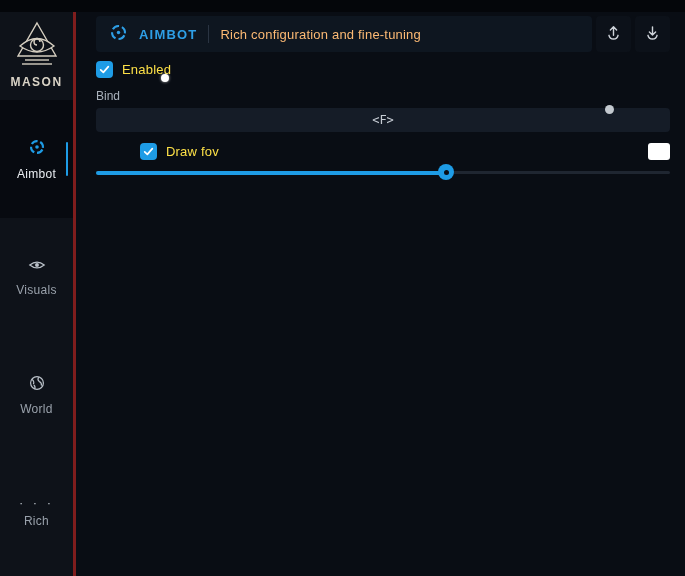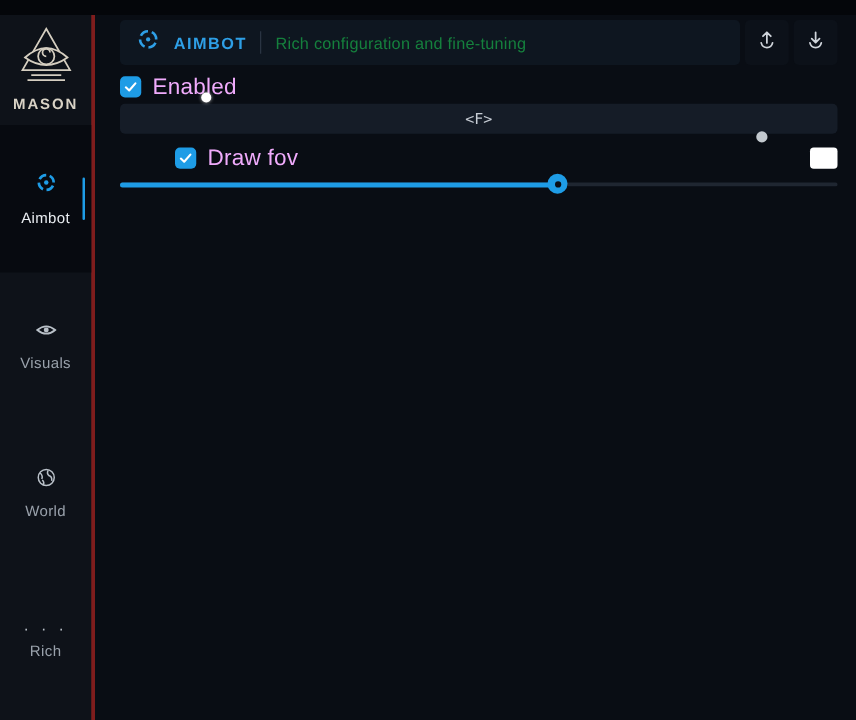--- a/index.html
+++ b/index.html
@@ -20,26 +20,26 @@
   .nav-item.active .nav-label{color:#e9edf1;}
   .active-bar{position:absolute;right:5px;top:50%;transform:translateY(-50%);width:2px;height:34px;background:var(--accent);border-radius:1px;}
   .nav-dots{color:#b9c0c8;font-size:13px;letter-spacing:3px;line-height:8px;}
 
   
   .main{position:absolute;left:77px;top:12px;width:608px;height:564px;box-sizing:border-box;padding:2px 15px 0 19px;}
   .header-row{display:flex;align-items:stretch;gap:4px;height:36px;margin-top:2px;}
   .header-panel{flex:1;background:#0e1620;border-radius:4px;display:flex;align-items:center;gap:11px;padding:0 13px;min-width:0;}
   .header-title{color:#2e9fe6;font-size:13px;font-weight:bold;letter-spacing:1.2px;}
   .header-divider{width:1px;height:18px;background:#2a3442;}
-  .header-subtitle{color:#15803d;font-size:13px;letter-spacing:.2px;white-space:nowrap;}
+  .header-subtitle{color:#fdba74;font-size:13px;letter-spacing:.2px;white-space:nowrap;}
   .icon-btn{width:35px;background:#0c1119;border-radius:4px;display:flex;align-items:center;justify-content:center;cursor:pointer;}
 
   .row-check{display:flex;align-items:center;gap:9px;height:18px;}
   .checkbox{width:17px;height:17px;border-radius:4px;background:var(--accent);display:flex;align-items:center;justify-content:center;cursor:pointer;flex:none;}
-  .check-label{color:#f0abfc;font-size:18px;letter-spacing:.2px;}
+  .check-label{color:#fde047;font-size:13px;letter-spacing:.2px;}
   .mt-enabled{margin-top:8px;}
   .field-label{margin-top:11px;color:#a9b1bb;font-size:12px;}
   .bind-input{margin-top:5px;height:24px;background:#151c27;border-radius:4px;display:flex;align-items:center;justify-content:center;color:#c6ccd4;font-size:12px;font-family:"DejaVu Sans Mono","Liberation Mono",monospace;cursor:pointer;}
   .mt-drawfov{margin-top:10px;margin-left:44px;}
   .color-swatch{margin-left:auto;width:22px;height:17px;border-radius:3px;background:#ffffff;cursor:pointer;}
   .fov-label-row{margin-top:13px;font-size:13px;display:flex;gap:6px;align-items:baseline;}
   .fov-name{color:#d6dbe0;}
   .fov-value{color:#2e9fe6;}
   .slider{position:relative;margin-top:4px;height:16px;cursor:pointer;}
   .slider-track{position:absolute;top:7px;left:0;width:100%;height:3px;background:#1f2631;border-radius:2px;}
@@ -143,20 +143,21 @@
 
     <div class="row-check mt-enabled">
       <span class="checkbox">
         <svg width="13" height="13" viewBox="0 0 17 17" fill="none" stroke="#ffffff" stroke-width="2.2" stroke-linecap="round" stroke-linejoin="round">
           <polyline points="3.5,9 7,12.3 13.5,4.8"></polyline>
         </svg>
       </span>
       <span class="check-label">Enabled</span>
     </div>
 
+    <div class="field-label">Bind</div>
     <div class="bind-input">
       <span>&lt;F&gt;</span>
     </div>
 
     <div class="row-check mt-drawfov">
       <span class="checkbox">
         <svg width="13" height="13" viewBox="0 0 17 17" fill="none" stroke="#ffffff" stroke-width="2.2" stroke-linecap="round" stroke-linejoin="round">
           <polyline points="3.5,9 7,12.3 13.5,4.8"></polyline>
         </svg>
       </span>

